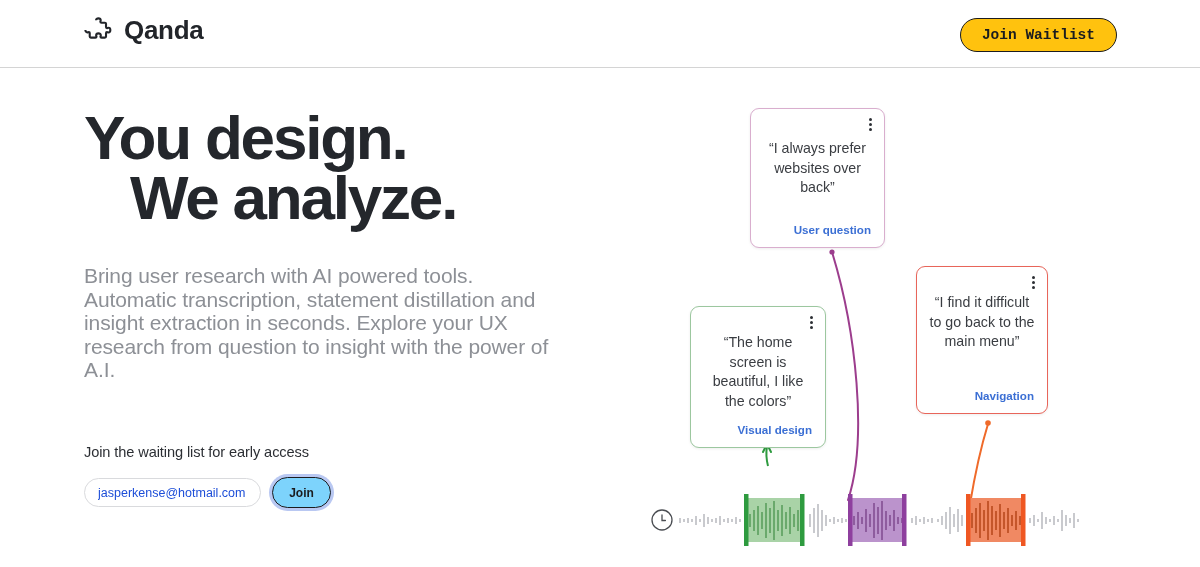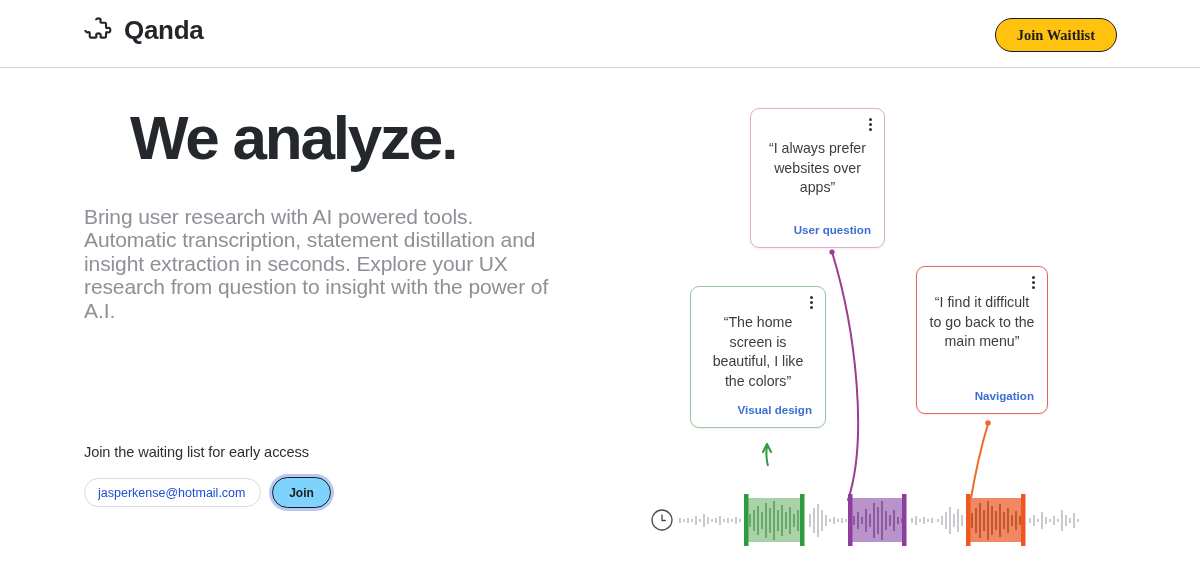--- a/index.html
+++ b/index.html
@@ -25,21 +25,21 @@
   .brand-name {
     font-size:26px; font-weight:bold; color:#22252a; letter-spacing:-0.3px;
     line-height:28px;
   }
   .waitlist-btn {
     position:absolute; right:83px; top:18px;
     background:#FFC20E; color:#1b1c1f;
     border:1.6px solid #1b1c1f; border-radius:20px;
     font-size:14.5px; font-weight:bold;
     padding:8px 21px; cursor:pointer;
-    font-family:Liberation Serif, serif;
+    font-family:Liberation Mono, monospace;
     line-height:16px;
   }
 
   
   .hero { position:absolute; left:84px; top:108px; width:540px; }
   .hero h1 {
     font-size:62px; font-weight:bold; color:#24272c;
     line-height:0.96; letter-spacing:-2.2px;
   }
   .hero h1 .l2 { display:block;margin-left:46px; }
@@ -92,21 +92,21 @@
   }
   .dots i { display:block; width:3px; height:3px; border-radius:50%; background:#2c2f34; }
 
   
   #note-user-insight {
     left:130px; top:28px; width:135px; height:140px;
     border-color:#d9aece; padding-top:30px;
   }
   
   #note-visual-design {
-    left:70px; top:206px; width:136px; height:142px;
+    left:70px; top:226px; width:136px; height:142px;
     border-color:#9cc79f; padding-top:26px;
   }
   
   #note-navigation {
     left:296px; top:186px; width:132px; height:148px;
     border-color:#e8655a; padding-top:26px;
   }
 
   .connectors { position:absolute; left:0; top:0; width:540px; height:480px; }
 
@@ -128,20 +128,21 @@
           <path d="M9.6 3.2c0-1 .9-1.7 2.1-1.7s2.1.7 2.1 1.7c0 .6-.3 1-.3 1.4 0 .5.4.8 1 .8h3.1c.6 0 1 .4 1 1v2.9c0 .6.3 1 .8 1 .4 0 .8-.3 1.4-.3 1 0 1.7.9 1.7 2.1s-.7 2.1-1.7 2.1c-.6 0-1-.3-1.4-.3-.5 0-.8.4-.8 1v3c0 .6-.4 1-1 1h-3c-.6 0-1-.3-1-.8 0-.4.3-.8.3-1.4 0-1-.9-1.7-2.1-1.7s-2.1.7-2.1 1.7c0 .6.3 1 .3 1.4 0 .5-.4.8-1 .8H4.9c-.6 0-1-.4-1-1v-3.1c0-.6-.3-1-.8-1-.4 0-.8.3-1.4.3-1 0-1.7-.9-1.7-2.1" transform="translate(1.2,0.6) scale(0.95)"></path>
         </svg>
       </span>
       <span class="brand-name">Qanda</span>
     </div>
     <button class="waitlist-btn">Join Waitlist</button>
   </div>
 
   <div class="hero">
     <h1>
+      <span>You design.</span>
       <span class="l2">We analyze.</span>
     </h1>
     <p>Bring user research with AI powered tools. Automatic transcription, statement distillation and insight extraction in seconds. Explore your UX research from question to insight with the power of A.I.</p>
   </div>
 
   <div class="signup">
     <div class="signup-label">Join the waiting list for early access</div>
     <div class="signup-row">
       <input class="email-input" type="text" value="jasperkense@hotmail.com" style="">
       <button class="join-btn">Join</button>
@@ -161,21 +162,21 @@
       <path d="M350 424 C 354 400, 360 370, 368 344" stroke="#ef6a2a" stroke-width="2" fill="none" stroke-linecap="round"></path>
       <circle cx="368" cy="343" r="2.8" fill="#ef6a2a"></circle>
     </svg>
 
     <div class="note" id="note-user-insight">
       <span class="dots">
           <i></i>
           <i></i>
           <i></i>
         </span>
-      <div class="note-quote">“I always prefer websites over apps”</div>
+      <div class="note-quote">“I always prefer websites over back”</div>
       <div class="note-tag">User question</div>
     </div>
 
     <div class="note" id="note-visual-design">
       <span class="dots">
           <i></i>
           <i></i>
           <i></i>
         </span>
       <div class="note-quote">“The home screen is beautiful, I like the colors”</div>

